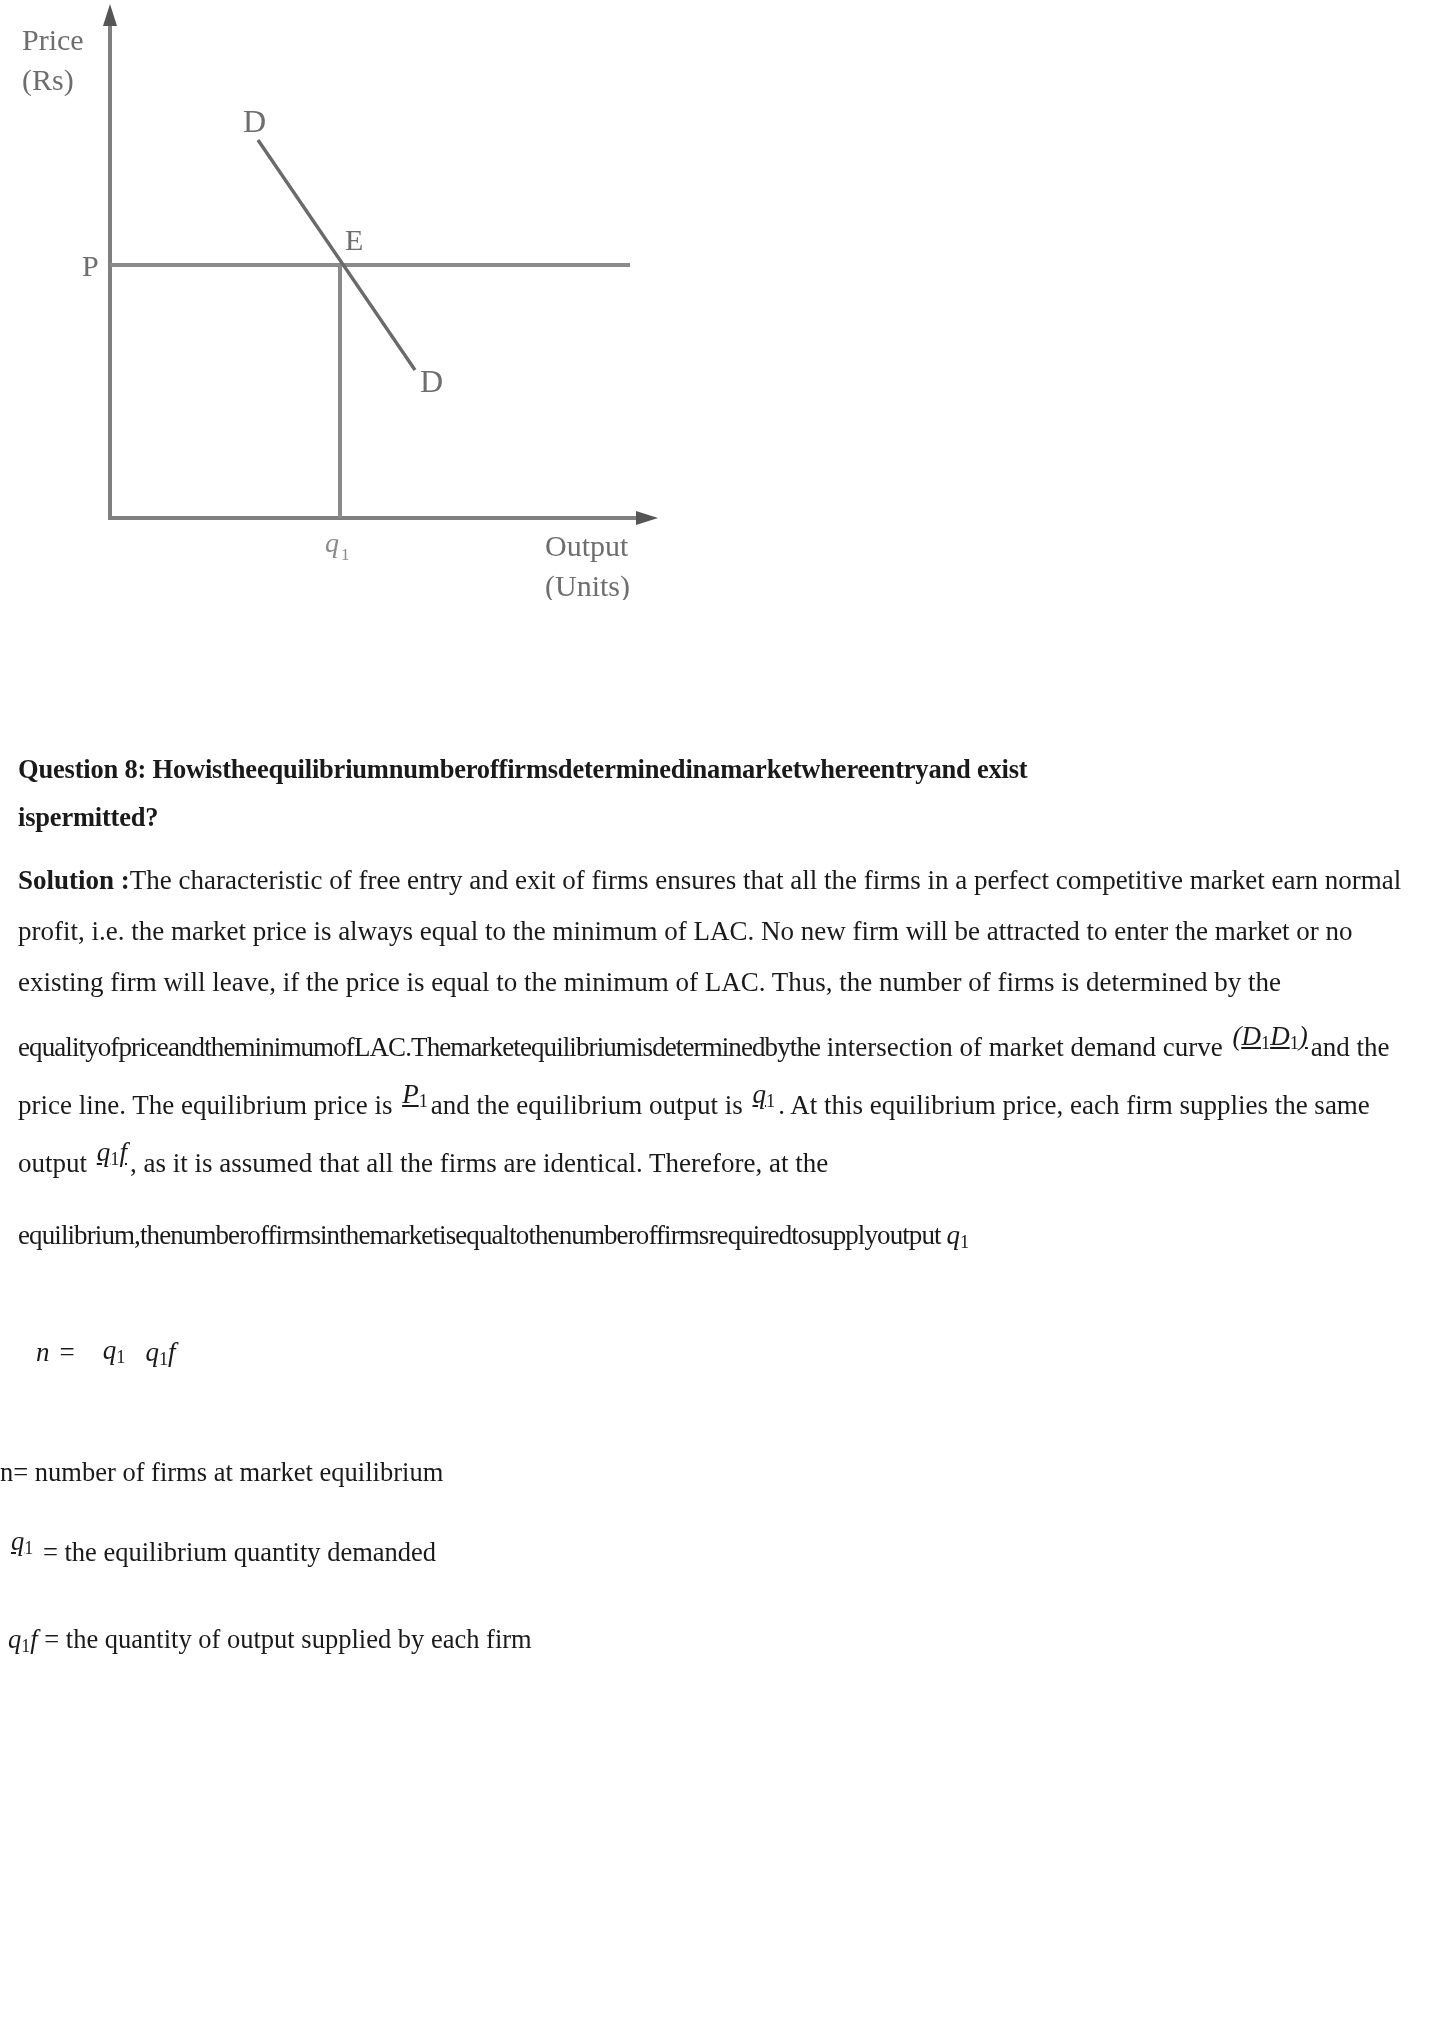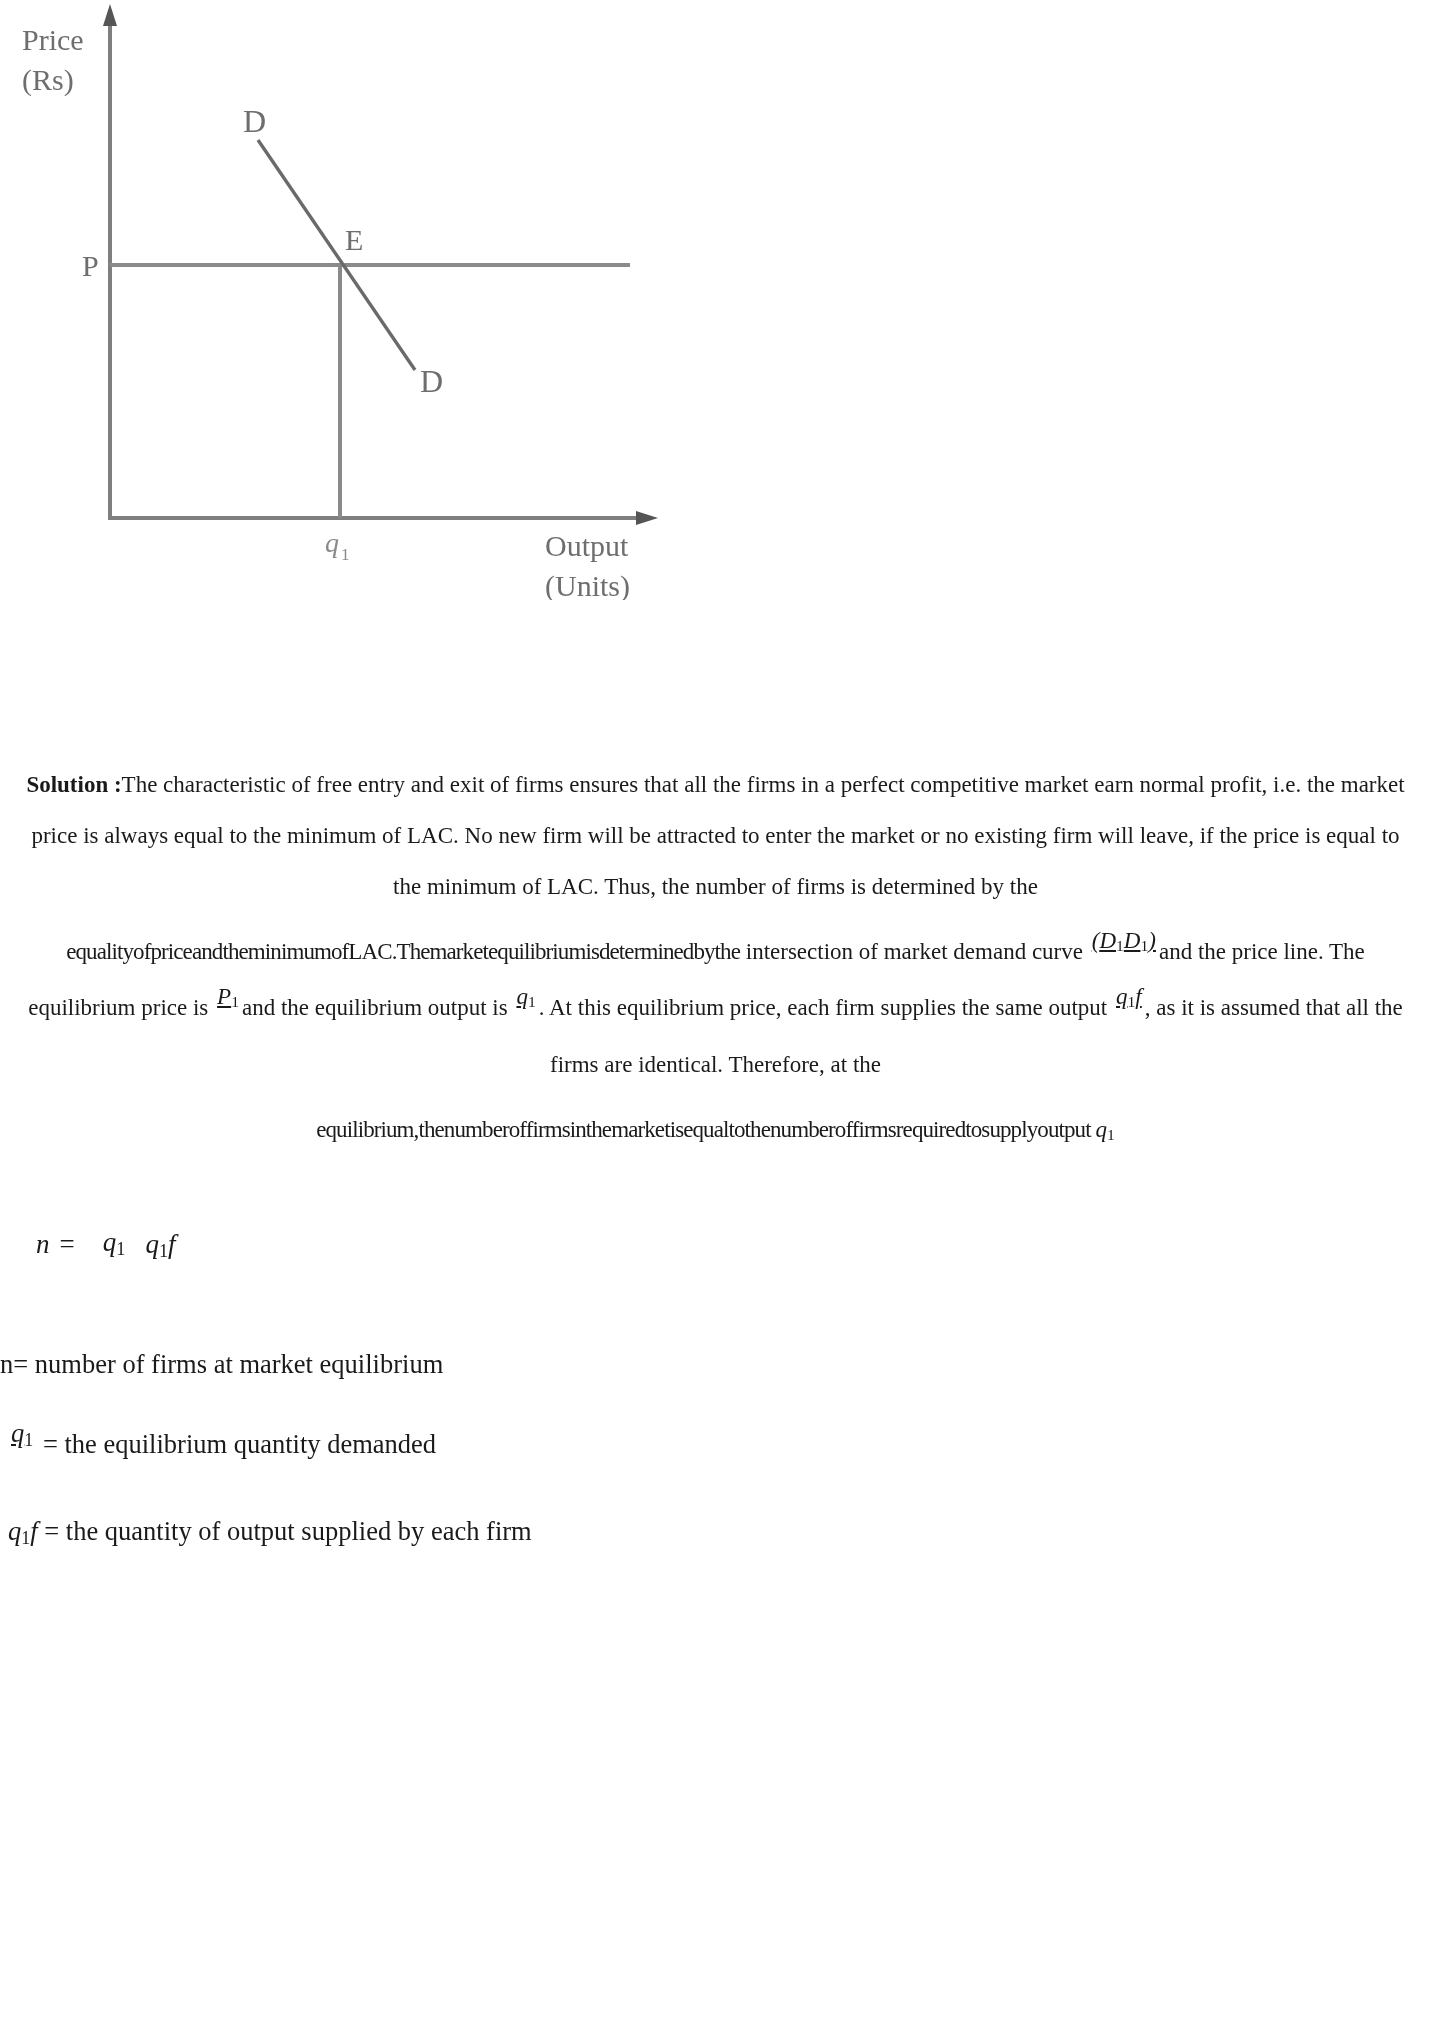--- a/index.html
+++ b/index.html
@@ -37,24 +37,24 @@
   .q-heading {
     font-weight: bold;
     font-size: 26.5px;
     line-height: 48px;
     letter-spacing: -0.2px;
     margin: 0 0 4px 0;
   }
   .q-heading .line2 { display: block; }
 
   .para {
-    font-size: 23px;
+    font-size: 27px;
     line-height: 51px;
     margin: 14px 0 0 0;
-    text-align: center;
+    text-align: left;
   }
   .para .lbl { font-weight: bold; }
 
   .run-on { letter-spacing: -0.9px; }
 
   
   .mi {
     font-family: "Liberation Serif", "DejaVu Serif", serif;
     font-style: italic;
   }
@@ -135,20 +135,24 @@
     </g>
 
     <text x="243" y="132" font-family="Liberation Serif, serif" font-size="32" fill="#6e6e6e">D</text>
     <text x="420" y="392" font-family="Liberation Serif, serif" font-size="32" fill="#6e6e6e">D</text>
     <text x="345" y="250" font-family="Liberation Serif, serif" font-size="30" fill="#6e6e6e">E</text>
   </svg>
 </div>
 
 <div class="doc-body">
 
+  <div class="q-heading">
+    <span>Question 8: Howistheequilibriumnumberoffirmsdeterminedinamarketwhereentryand exist</span>
+    <span class="line2">ispermitted?</span>
+  </div>
 
   <p class="para">
     <span class="lbl">Solution :</span><span>The characteristic of free entry and exit of firms ensures that all the firms in a perfect competitive market earn normal profit, i.e. the market price is always equal to the minimum of LAC. No new firm will be attracted to enter the market or no existing firm will leave, if the price is equal to the minimum of LAC. Thus, the number of firms is determined by the</span>
   </p>
 
   <p class="para">
     <span class="run-on">equalityofpriceandtheminimumofLAC.Themarketequilibriumisdeterminedbythe</span><span> intersection of market demand curve </span><span class="raised"><span>(</span><span class="mi">D</span><span class="sub">1</span><span class="mi">D</span><span class="sub">1</span><span>)</span></span><span>and the price line. The equilibrium price is </span><span class="raised"><span class="mi">P</span><span class="sub">1</span></span><span>and the equilibrium output is </span><span class="raised"><span class="mi">q</span><span class="sub">1</span></span><span>. At this equilibrium price, each firm supplies the same output </span><span class="raised"><span class="mi">q</span><span class="sub">1</span><span class="mi">f</span></span><span>, as it is assumed that all the firms are identical. Therefore, at the</span>
   </p>
 
   <p class="para">

